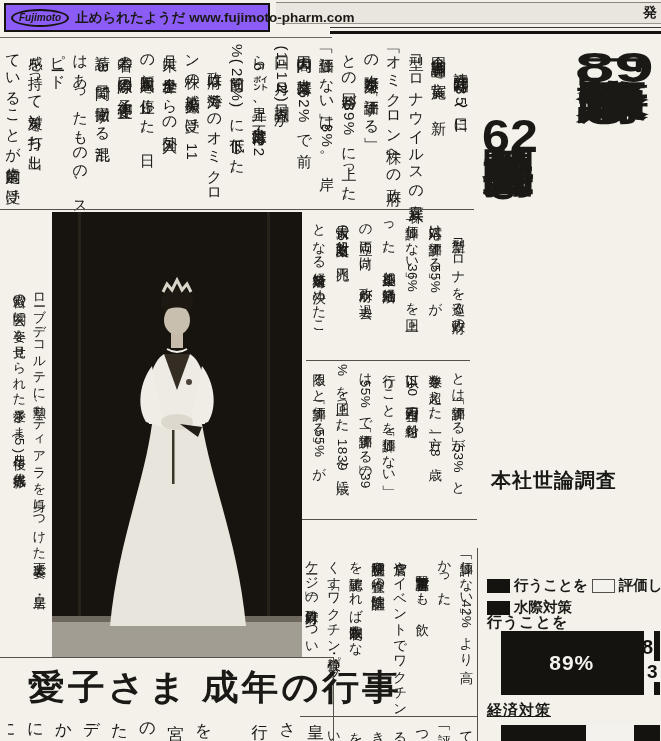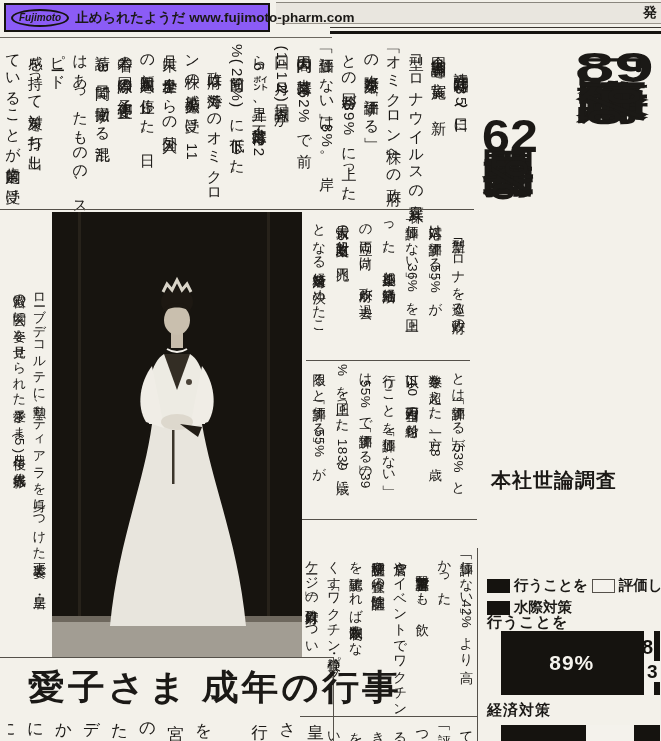--- a/index.html
+++ b/index.html
@@ -64,21 +64,21 @@
     font-size:16.5px;line-height:28px;overflow:hidden;}
   
   .chart-title{position:absolute;left:485px;top:550px;font-size:18px;font-weight:bold;letter-spacing:1px;}
   .chart-title .cicon{font-size:15px;margin-right:2px;}
   .legend-row{position:absolute;left:487px;display:flex;align-items:center;gap:4px;
     font-size:14.5px;font-weight:bold;white-space:nowrap;}
   .lg1{top:576px;} .lg2{top:598px;}
   .sw{width:23px;height:14px;background:#15130f;display:inline-block;}
   .sw.light{background:#f4f2ec;border:1px solid #55514a;box-sizing:border-box;}
   .bar-label{position:absolute;left:487px;font-size:15px;font-weight:bold;letter-spacing:1px;}
-  .bl1{top:613px;} .bl2{top:701px;}
+  .bl1{top:613px;} .bl2{top:701px;text-decoration:underline;}
   .bar{position:absolute;left:501px;width:159px;display:flex;}
   .bar1{top:631px;height:64px;}
   .bar2{top:725px;height:16px;}
   .seg{flex-grow:0;flex-shrink:0;height:100%;}
   .seg.dark{background:#15130f;}
   .seg.light{background:#f4f2ec;border-left:1px solid #15130f;border-right:1px solid #15130f;box-sizing:border-box;}
   .seg0{display:flex;align-items:center;justify-content:center;}
   .bar-pct{color:#f6f4ee;font-size:21px;font-weight:bold;letter-spacing:1px;}
   .bar-mid{position:absolute;left:138px;top:5px;width:17px;text-align:center;
     font-size:20px;font-weight:bold;color:#15130f;}

